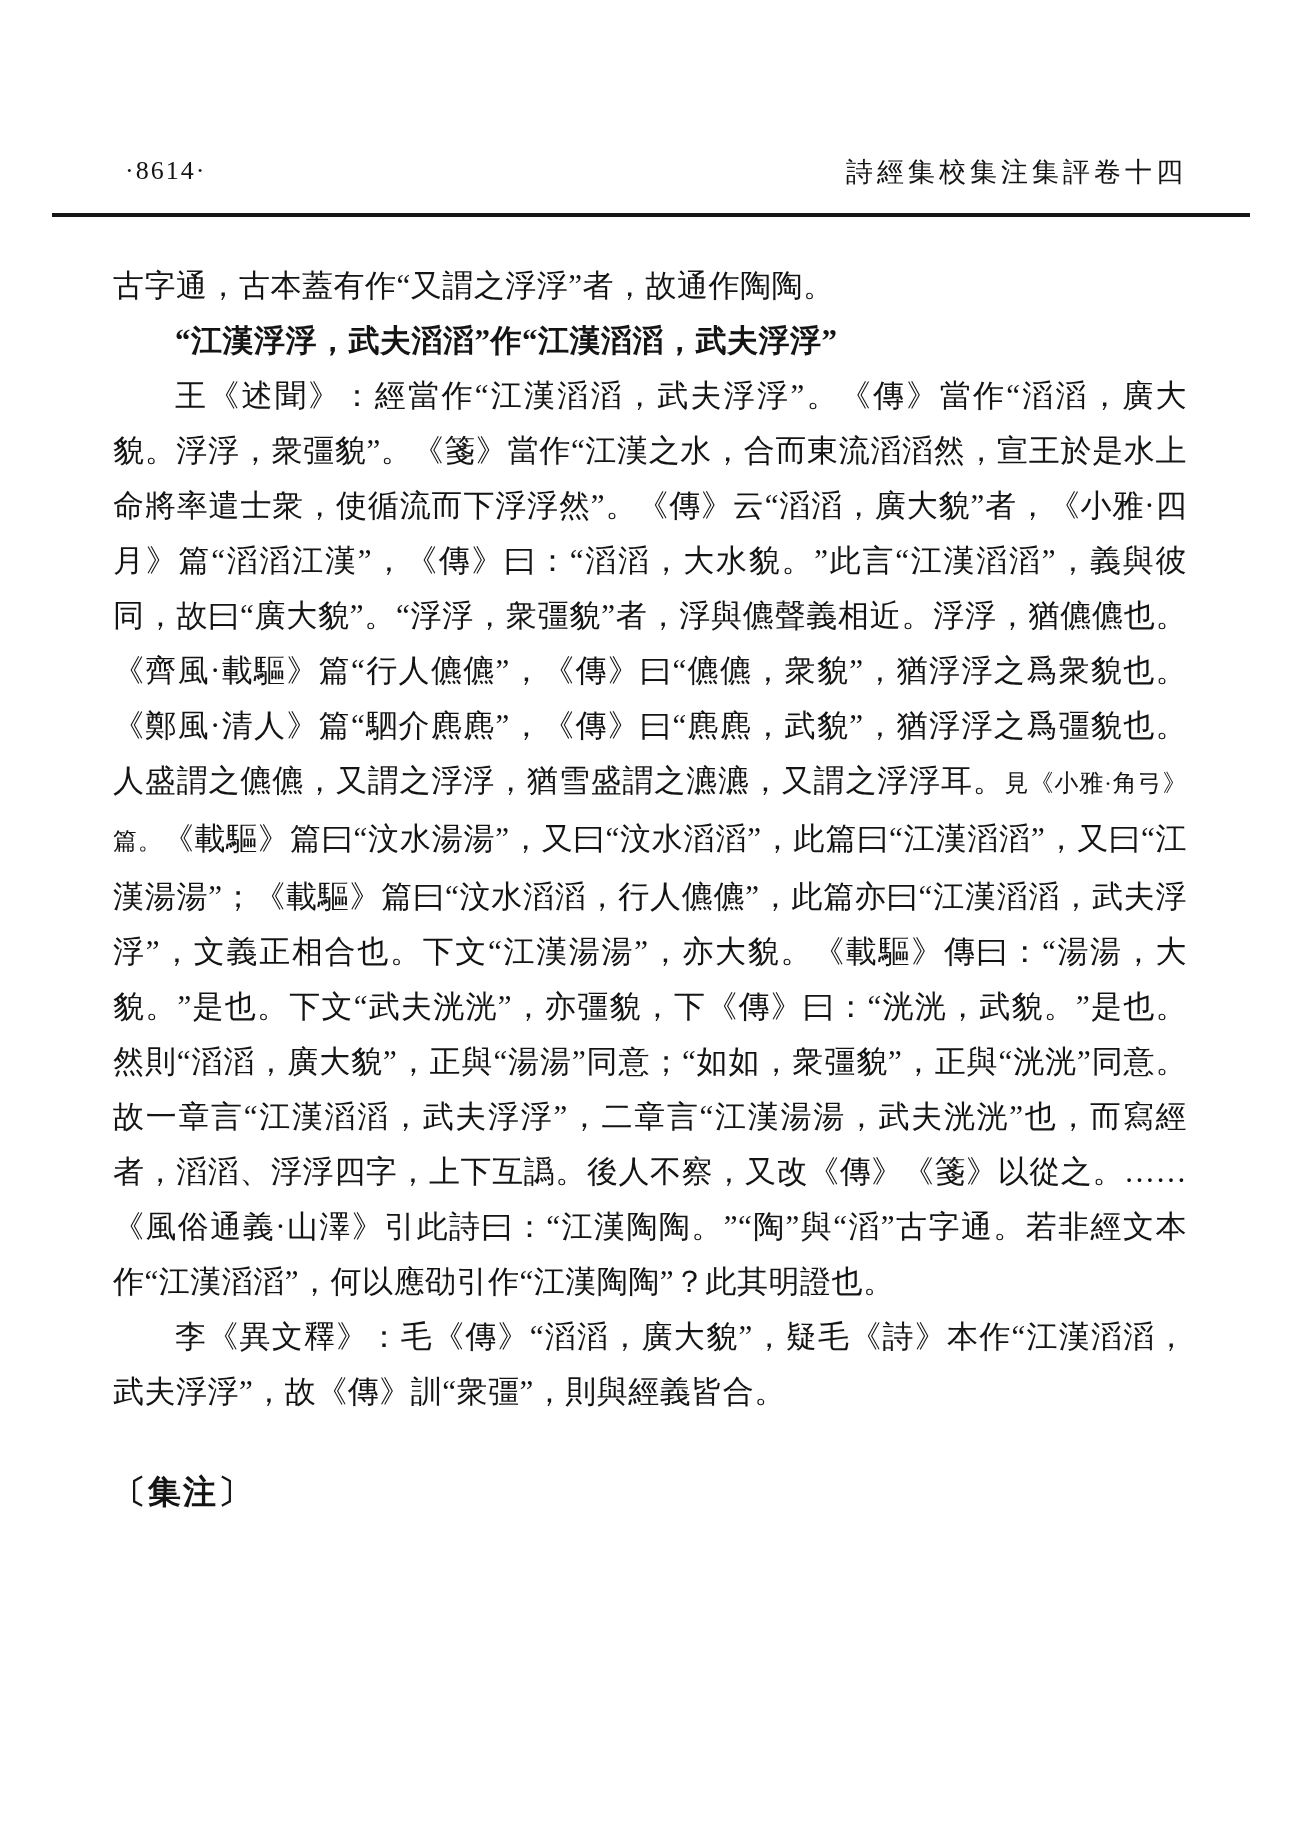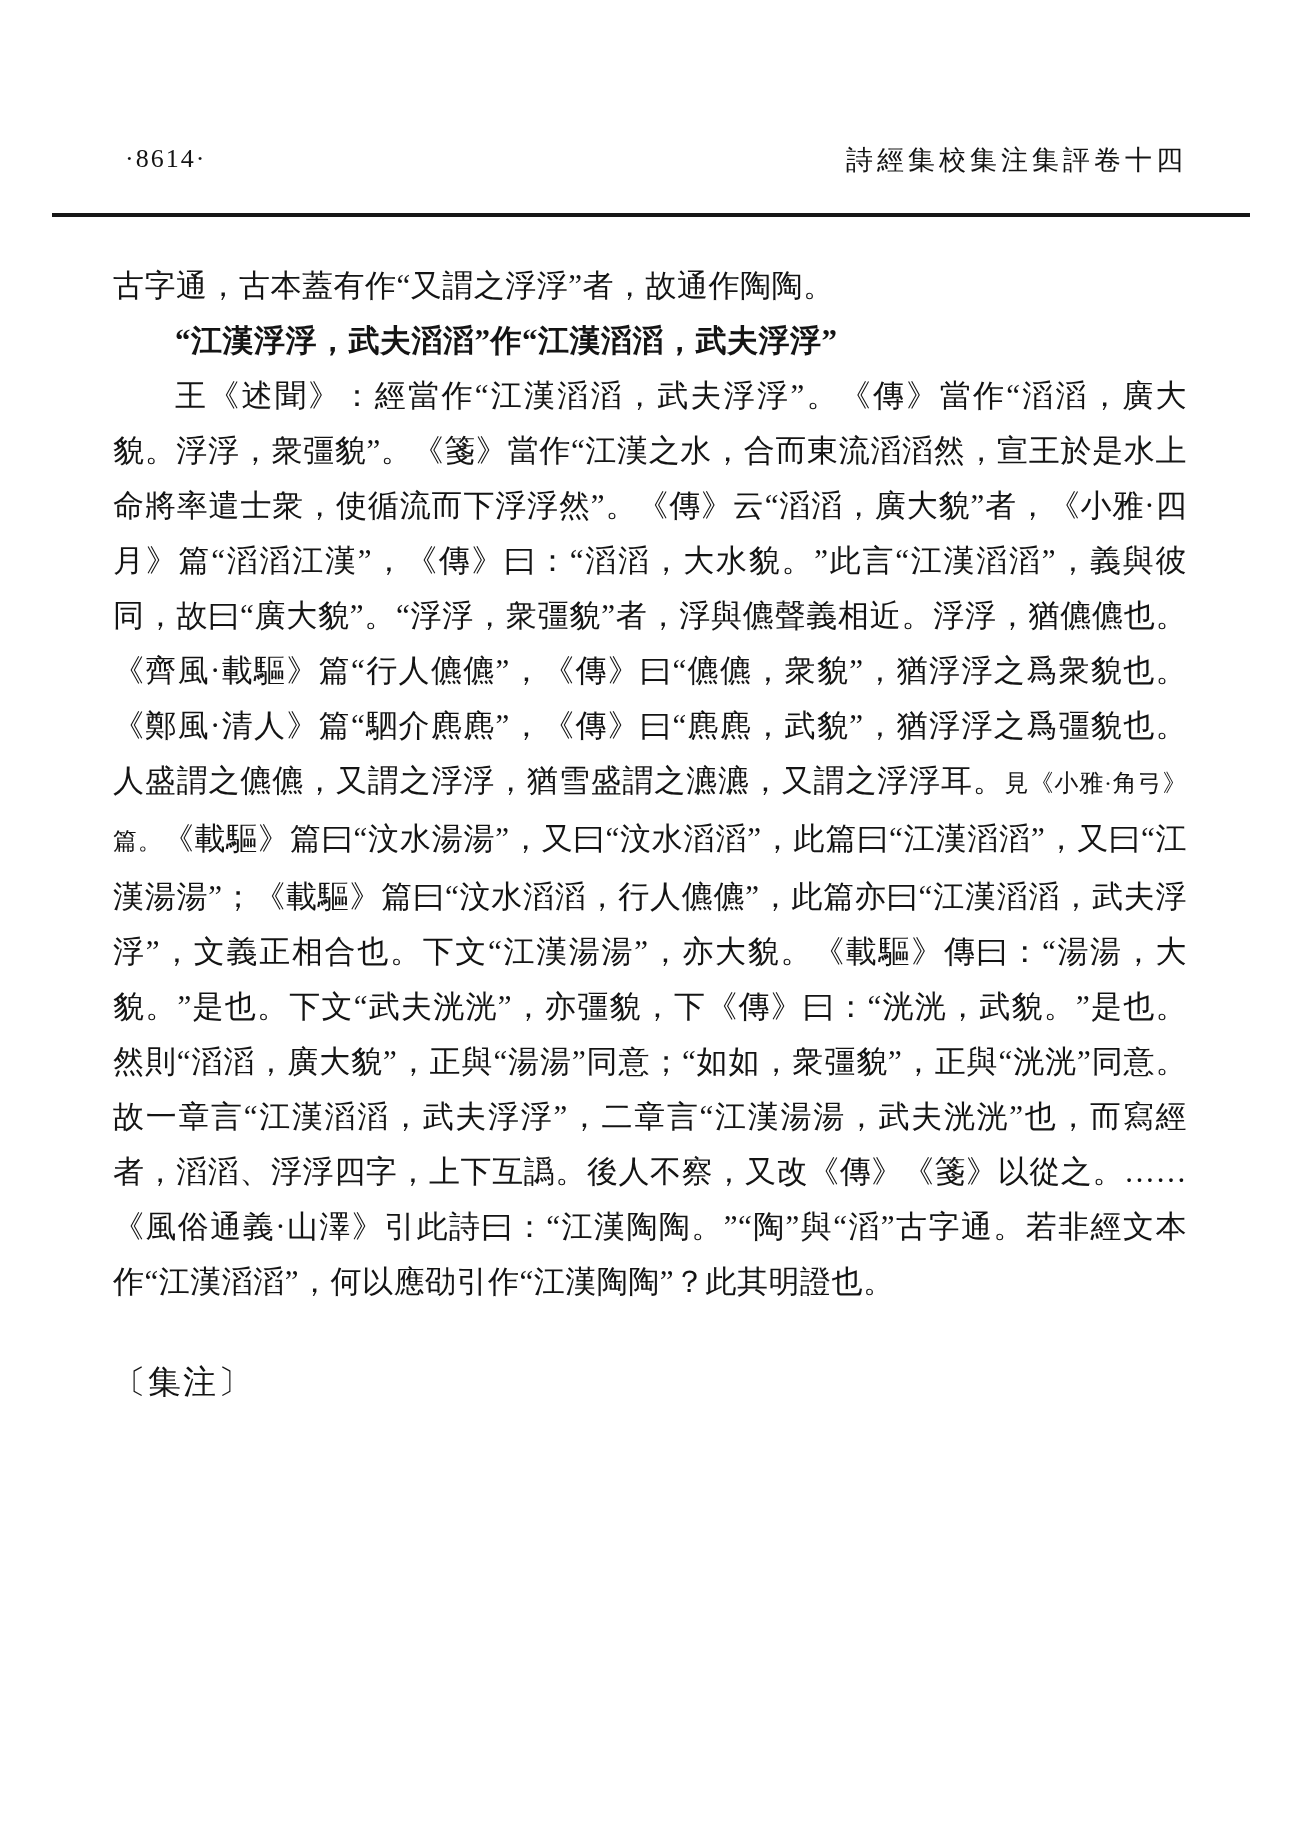--- a/index.html
+++ b/index.html
@@ -4,21 +4,21 @@
 <style>
   html,body{margin:0;padding:0;background:#ffffff;}
   body{
     width:1300px;height:1827px;
     color:#141414;
     font-family:"Liberation Serif","DejaVu Serif",serif;
     overflow:hidden;
   }
   .sheet{position:relative;width:1300px;height:1827px;background:#ffffff;}
   .running-header{
-    position:absolute;top:142px;left:113px;right:113px;height:36px;
+    position:absolute;top:154px;left:113px;right:113px;height:36px;
   }
   .page-number{
     position:absolute;left:12px;top:2px;
     font-size:26px;letter-spacing:2px;white-space:nowrap;
   }
   .header-title{
     text-align:right;font-size:27px;letter-spacing:4px;white-space:nowrap;
   }
   .header-rule{
     position:absolute;top:213px;left:52px;right:50px;height:0;
@@ -31,21 +31,21 @@
     margin:0;
     font-size:31px;
     line-height:55px;
     text-align:justify;
     letter-spacing:0.5px;
   }
   p.body-noindent{text-indent:0;}
   p.body-indent{text-indent:2em;}
   p.subtitle{font-weight:bold;text-indent:2em;}
   p.section-heading{
-    font-weight:normal;font-size:33px;line-height:42px;
+    font-weight:bold;font-size:33px;line-height:42px;
     text-indent:0;margin-top:52px;margin-bottom:26px;
     letter-spacing:2px;
   }
   p.entry{text-indent:2em;line-height:67px;}
   span.small{font-size:24px;}
 </style>
 </head>
 <body>
 
 <div class="sheet">
@@ -54,17 +54,18 @@
     <span class="page-number">·8614·</span>
     <div class="header-title">詩經集校集注集評卷十四</div>
   </div>
 
   <div class="header-rule"></div>
 
   <div class="page-body">
       <p class="blk body-noindent"><span>古字通，古本蓋有作“又謂之浮浮”者，故通作陶陶。</span></p>
       <p class="blk subtitle"><span>“江漢浮浮，武夫滔滔”作“江漢滔滔，武夫浮浮”</span></p>
       <p class="blk body-indent"><span>王《述聞》：經當作“江漢滔滔，武夫浮浮”。《傳》當作“滔滔，廣大貌。浮浮，衆彊貌”。《箋》當作“江漢之水，合而東流滔滔然，宣王於是水上命將率遣士衆，使循流而下浮浮然”。《傳》云“滔滔，廣大貌”者，《小雅·四月》篇“滔滔江漢”，《傳》曰：“滔滔，大水貌。”此言“江漢滔滔”，義與彼同，故曰“廣大貌”。“浮浮，衆彊貌”者，浮與儦聲義相近。浮浮，猶儦儦也。《齊風·載驅》篇“行人儦儦”，《傳》曰“儦儦，衆貌”，猶浮浮之爲衆貌也。《鄭風·清人》篇“駟介麃麃”，《傳》曰“麃麃，武貌”，猶浮浮之爲彊貌也。人盛謂之儦儦，又謂之浮浮，猶雪盛謂之瀌瀌，又謂之浮浮耳。</span><span class="small">見《小雅·角弓》篇。</span><span>《載驅》篇曰“汶水湯湯”，又曰“汶水滔滔”，此篇曰“江漢滔滔”，又曰“江漢湯湯”；《載驅》篇曰“汶水滔滔，行人儦儦”，此篇亦曰“江漢滔滔，武夫浮浮”，文義正相合也。下文“江漢湯湯”，亦大貌。《載驅》傳曰：“湯湯，大貌。”是也。下文“武夫洸洸”，亦彊貌，下《傳》曰：“洸洸，武貌。”是也。然則“滔滔，廣大貌”，正與“湯湯”同意；“如如，衆彊貌”，正與“洸洸”同意。故一章言“江漢滔滔，武夫浮浮”，二章言“江漢湯湯，武夫洸洸”也，而寫經者，滔滔、浮浮四字，上下互譌。後人不察，又改《傳》《箋》以從之。……《風俗通義·山澤》引此詩曰：“江漢陶陶。”“陶”與“滔”古字通。若非經文本作“江漢滔滔”，何以應劭引作“江漢陶陶”？此其明證也。</span></p>
+      <p class="blk body-indent"><span>李《異文釋》：毛《傳》“滔滔，廣大貌”，疑毛《詩》本作“江漢滔滔，武夫浮浮”，故《傳》訓“衆彊”，則與經義皆合。</span></p>
       <p class="blk section-heading"><span>〔集注〕</span></p>
       <p class="blk entry"></p>
     </div>
 
 </div>
 
 </body></html>

